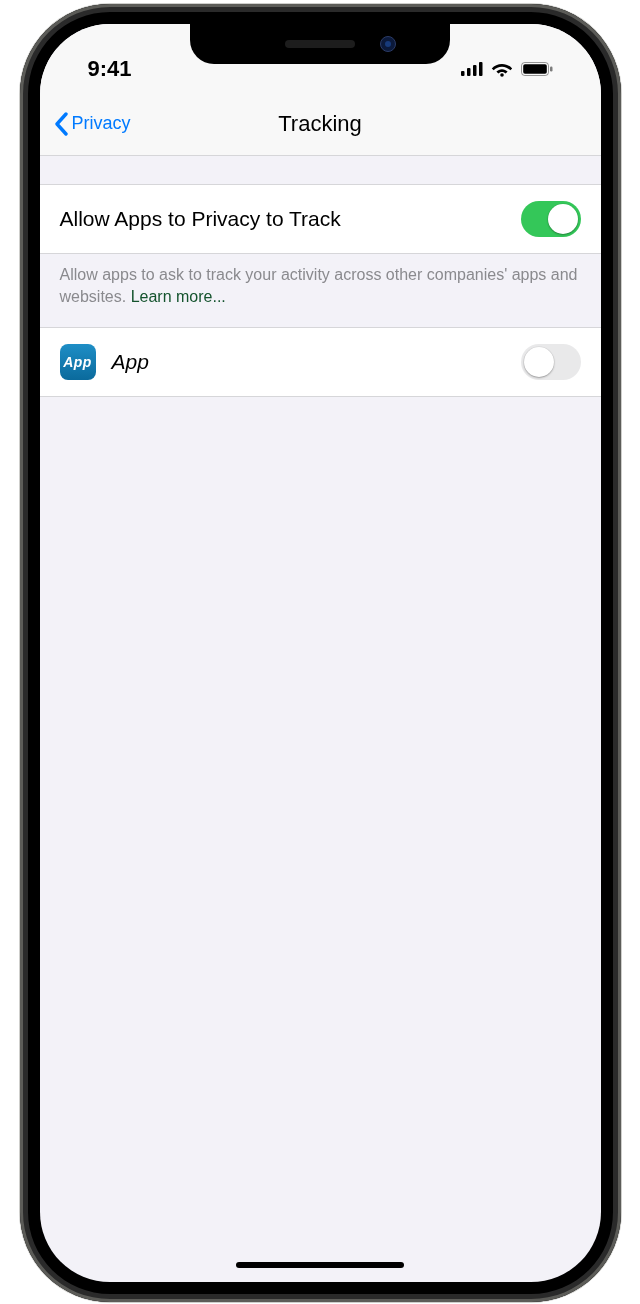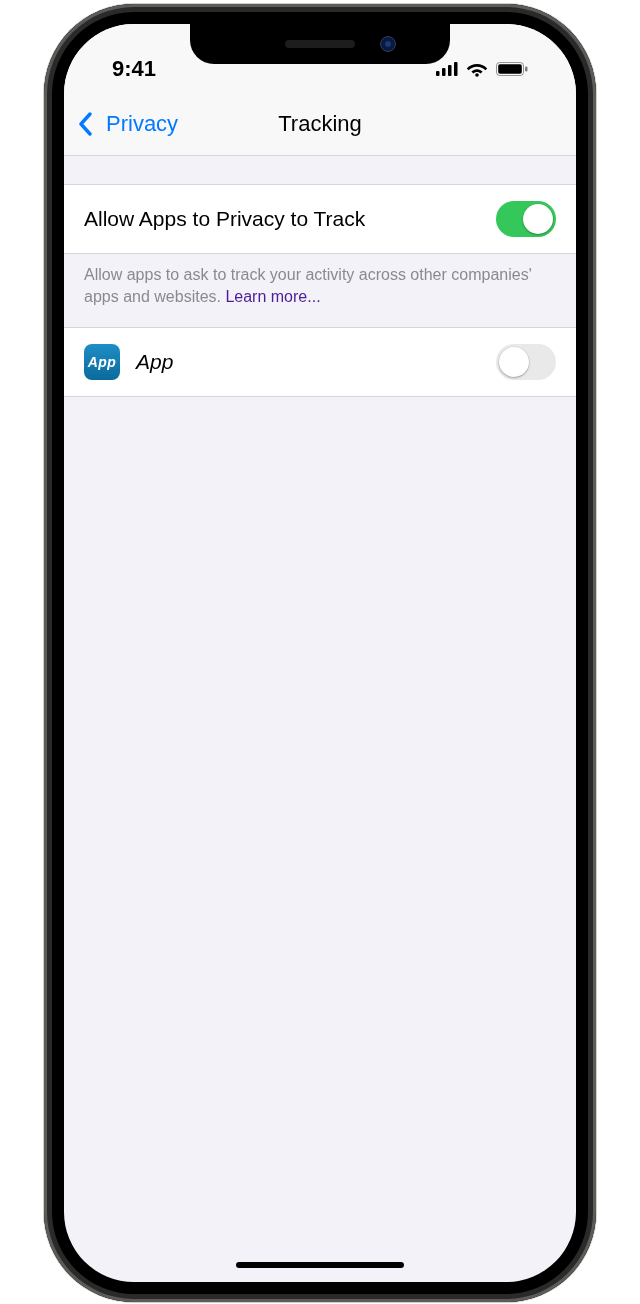--- a/index.html
+++ b/index.html
@@ -7,21 +7,21 @@
       background: #fff;
       font-family: -apple-system, BlinkMacSystemFont, "Helvetica Neue", sans-serif;
       display: flex;
       justify-content: center;
       align-items: flex-start;
       padding: 0;
       min-height: 100vh;
     }
 
     .device {
-      width: 552px;
+      width: 601px;
       height: 1298px;
       background: #000;
       border-radius: 90px;
       padding: 20px;
       position: relative;
       box-shadow:
         inset 0 0 0 3px #5c5c58,
         inset 0 0 0 8px #2a2a2a,
         0 0 0 1px #cfcfcc;
       margin: 4px 0;
@@ -65,22 +65,22 @@
     .nav-bar {
       background:#f8f8f8;
       height:60px;
       border-bottom:1px solid #d6d6d9;
       display:grid;
       grid-template-columns:1fr auto 1fr;
       align-items:center;
       padding:0 14px 4px 14px;
     }
     .back-btn {
-      display:flex; align-items:center; gap:12px;
-      color:#007aff; font-size:22px;
+      display:flex; align-items:center; gap:2px;
+      color:#007aff; font-size:18px;
     }
     .chevron { display:inline-block; }
     .nav-title { font-weight:400; color:#000; font-size:22px; text-align:center; }
 
     .content { padding-top:28px; }
 
     
     .cell {
       background:#fff;
       border-top:1px solid #d6d6d9;
@@ -98,21 +98,21 @@
       color:#fff; font-weight:700; font-size:14px;
       display:flex; align-items:center; justify-content:center;
       letter-spacing:0.5px;
     }
     .footer-text {
       padding:10px 20px 20px 20px;
       color:#8a8a8e;
       font-size:16px;
       line-height:1.35;
     }
-    .footer-text a { color:#4c1d95; text-decoration:none; }
+    .footer-text a { color:#14532d; text-decoration:none; }
 
     
     .toggle {
       width:60px; height:36px; border-radius:18px;
       position:relative;
       background:#e9e9ea;
       transition:background .15s;
     }
     .toggle.on { background:#34c759; }
     .toggle .knob {

